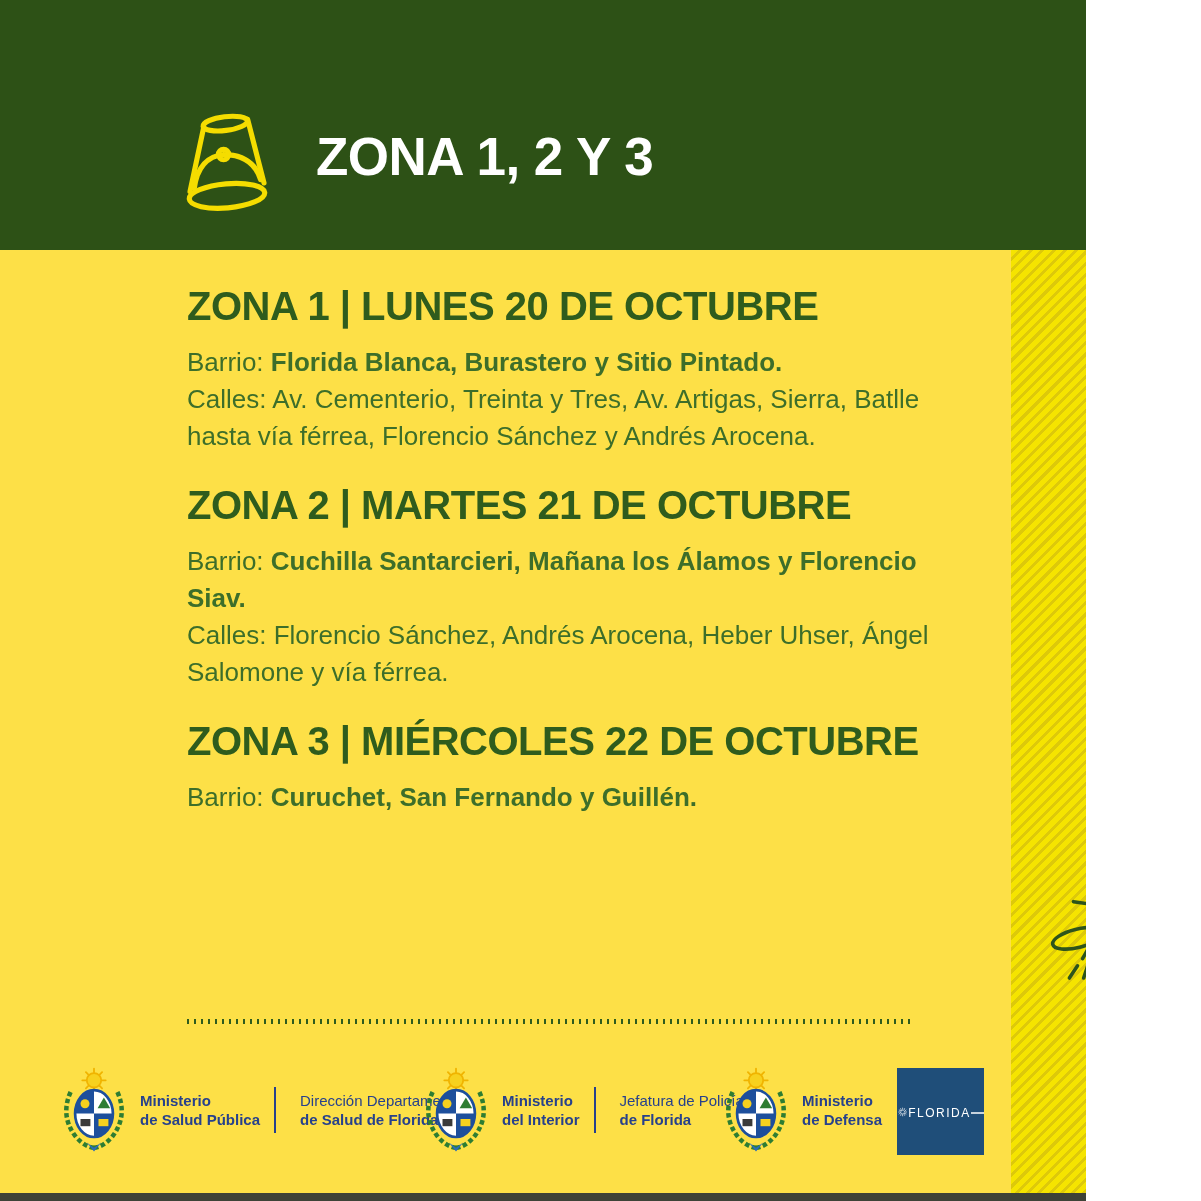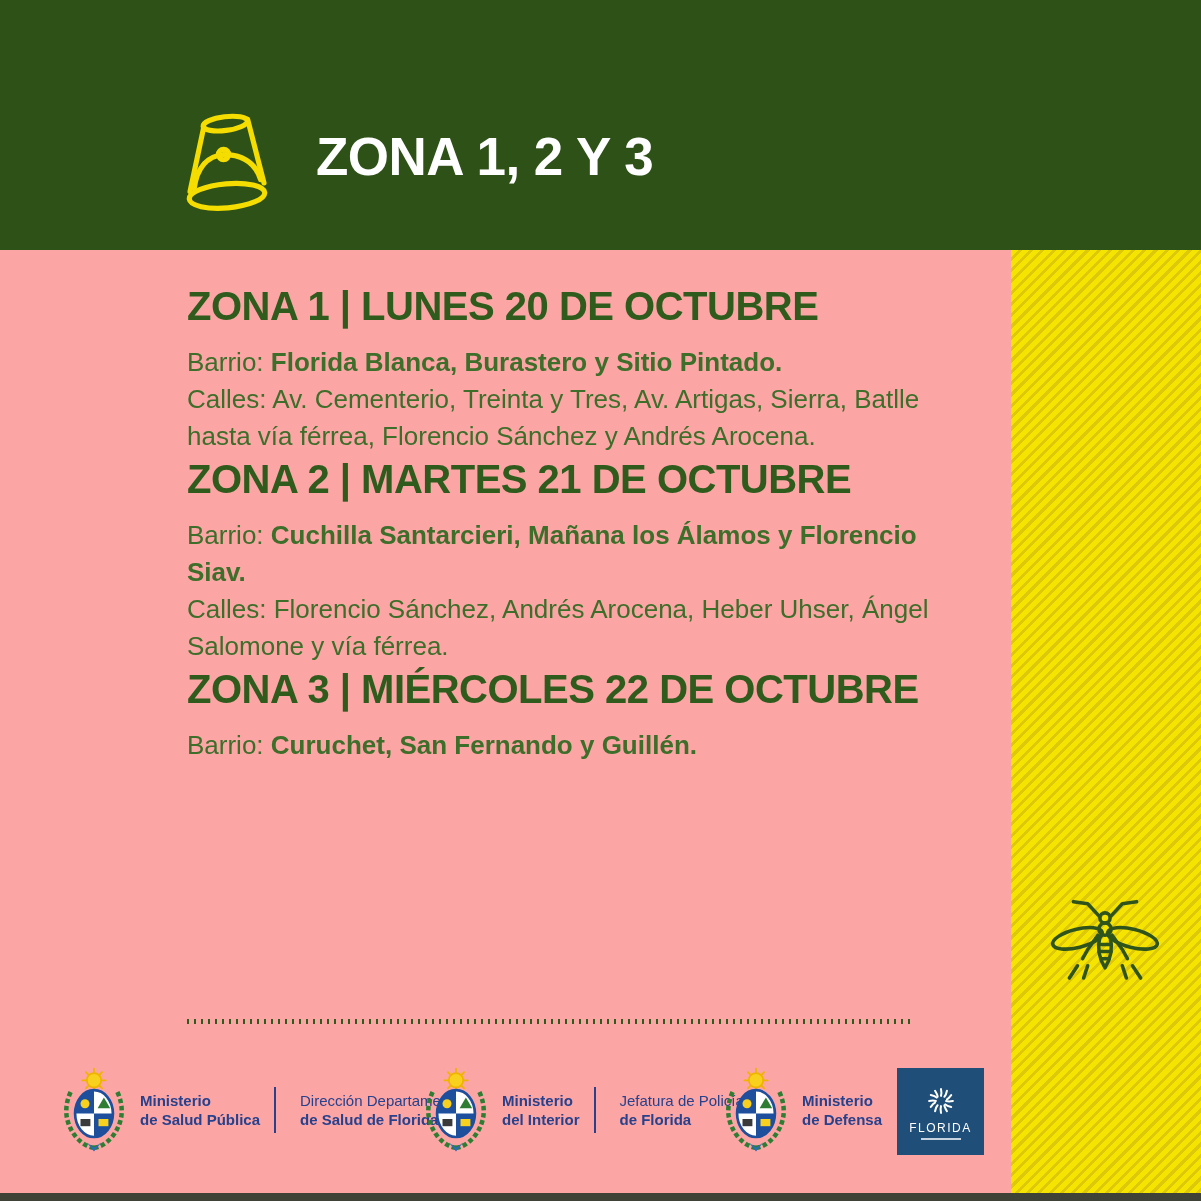--- a/index.html
+++ b/index.html
@@ -1,51 +1,51 @@
 <!DOCTYPE html>
 <html><head>
 <meta charset="utf-8">
 <style>
   html,body { margin:0; padding:0; }
   body { width:1201px; height:1201px; font-family:"Liberation Sans", sans-serif; }
-  .poster { position:relative; width:1201px; height:1201px; background:#fca5a5; overflow:hidden; }
+  .poster { position:relative; width:1086px; height:1201px; background:#fde047; overflow:hidden; }
 
   
   .header { position:absolute; left:0; top:0; width:1201px; height:250px; background:#2d5116; }
   .header-icon { position:absolute; left:184px; top:106px; width:86px; height:110px; }
   .header-title { position:absolute; left:316px; top:126px; font-size:53px; font-weight:800;
                   color:#ffffff; letter-spacing:-0.5px; white-space:nowrap; }
 
   
   .yellow-band { position:absolute; left:1011px; top:250px; width:190px; height:943px;
     background:repeating-linear-gradient(135deg, #f5e400 0px, #f5e400 5px, #ddc90a 5px, #ddc90a 8px); }
   .mosquito { position:absolute; left:38px; top:640px; width:112px; height:118px; }
 
   
   .content { position:absolute; left:187px; top:234px; width:742px; }
-  .zone { }
+  .zone { margin-top:26px; }
   .zone:first-child { margin-top:48px; }
   .zone h2 { margin:0; font-size:40px; line-height:48px; font-weight:800; color:#2f5c1d; letter-spacing:-0.5px; white-space:nowrap; }
   .zone p { margin:14px 0 0 0; font-size:26px; line-height:37px; color:#3d6e2a; }
   .zone p.calles { margin-top:0; }
   .zone .b { font-weight:700; }
 
   
   .dotted { position:absolute; left:187px; top:1019px; width:723px; height:5px;
     background:repeating-linear-gradient(90deg, #2f5c1d 0 2px, transparent 2px 7px); }
 
   
   .footer-group { position:absolute; top:1062px; height:95px; display:flex; align-items:center; }
   .fg1 { left:58px; } .fg2 { left:420px; } .fg3 { left:720px; }
   .coat { width:72px; height:90px; flex:0 0 auto; }
   .ftext { margin-left:10px; font-size:15px; line-height:19px; color:#27418c; white-space:nowrap; }
   .ftext .bold { font-weight:700; }
   .fdivider { width:2px; height:46px; background:#27418c; margin:0 14px; }
   .florida-logo { position:absolute; left:897px; top:1068px; width:87px; height:87px; background:#1f4e79;
-    display:flex; flex-direction:column; align-items:center; justify-content:center; }
+    display:flex; flex-direction:row; align-items:center; justify-content:center; }
   .florida-logo svg { width:34px; height:34px; }
   .florida-name { color:#ffffff; font-size:12px; letter-spacing:1.5px; margin-top:3px; }
   .florida-sub { width:40px; height:2px; background:rgba(255,255,255,0.75); margin-top:3px; }
 
   
   .bottom-band { position:absolute; left:0; top:1193px; width:1201px; height:8px; background:#3e4237; }
 </style>
 </head>
 <body>
 

